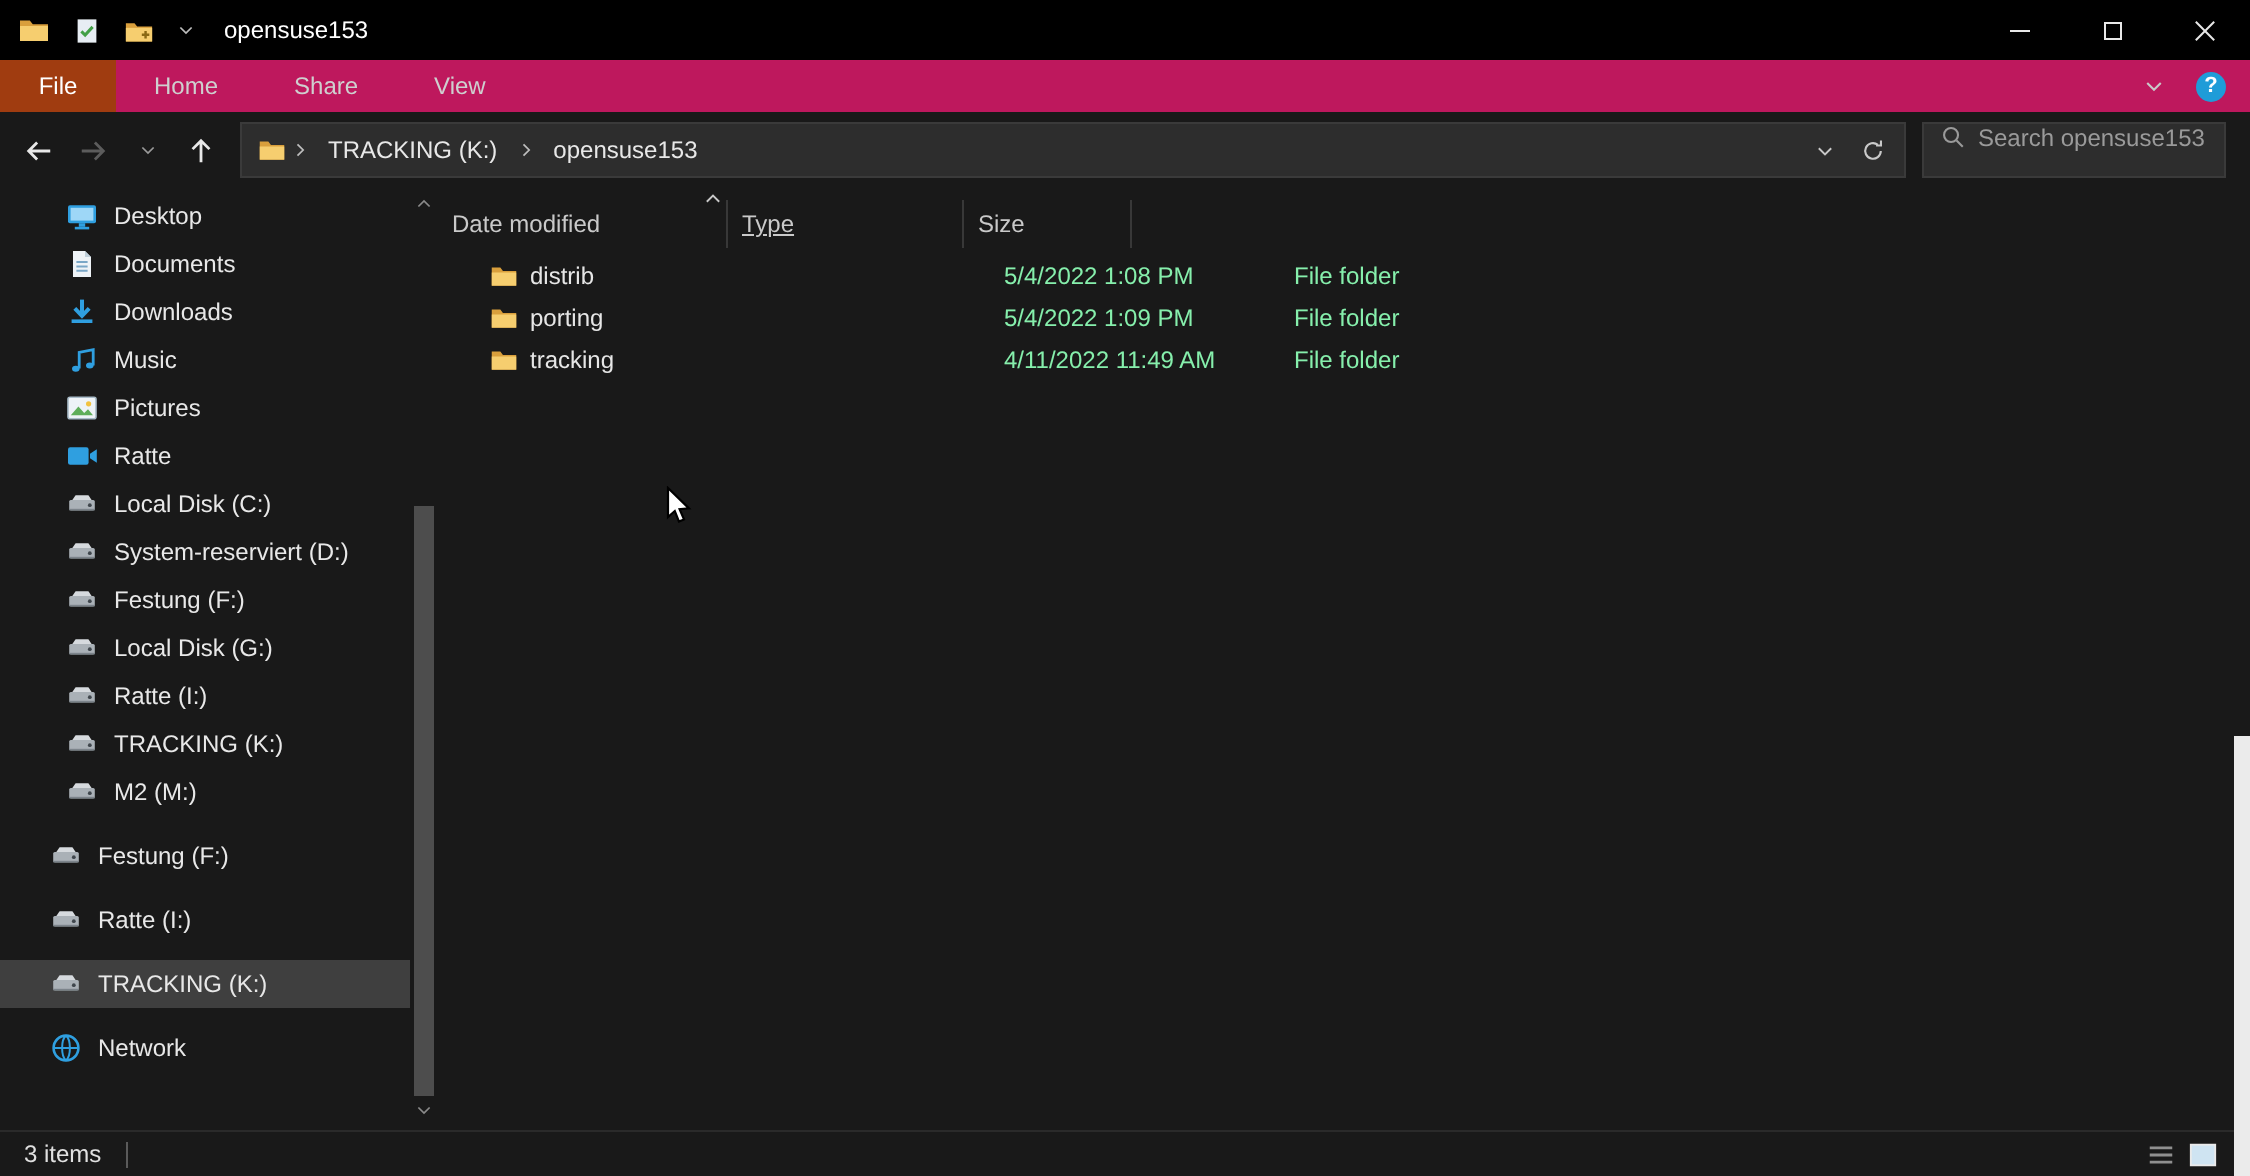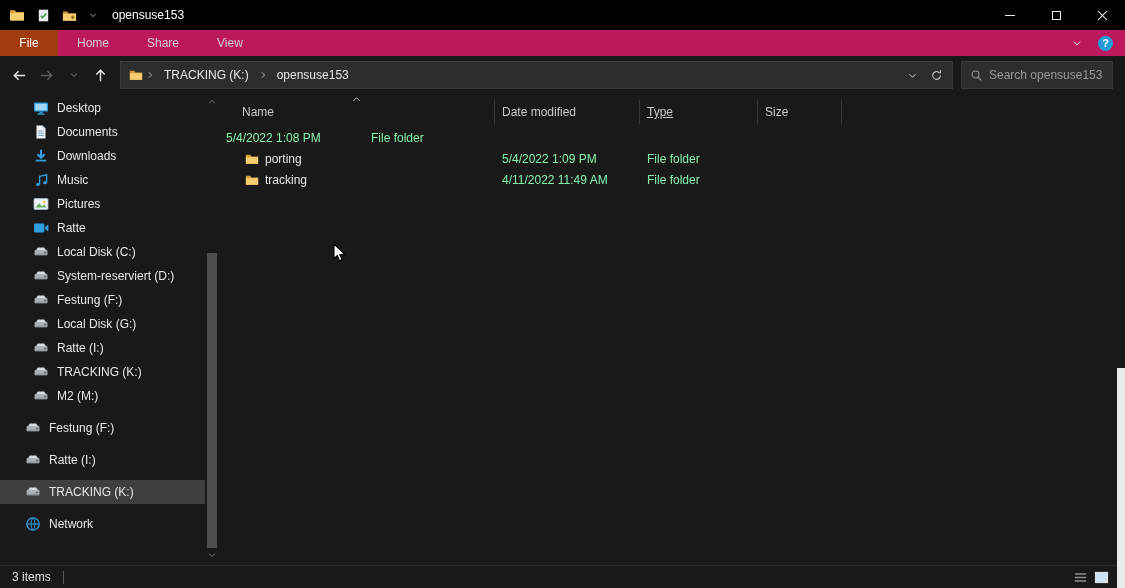--- a/index.html
+++ b/index.html
@@ -38,21 +38,21 @@
   .nav-btn.small .ic { width:10px; height:10px; color:#9a9a9a; }
   .nav-btn.disabled { color:#5c5c5c; }
   .addr-box { flex:1; height:28px; background:#2d2d2d; border:1px solid #3a3a3a; display:flex; align-items:center; margin-left:6px; padding-left:8px; }
   .addr-box .ic.folder14 { width:14px; height:14px; margin-right:2px; }
   .crumbs { display:flex; align-items:center; }
   .crumb { padding:0 9px; color:#e8e8e8; white-space:nowrap; }
   .crumb-sep { width:10px; height:10px; color:#bdbdbd; }
   .addr-actions { margin-left:auto; display:flex; align-items:center; gap:12px; padding-right:9px; }
   .addr-actions .chev { width:11px; height:11px; color:#c9c9c9; }
   .addr-actions .ref { width:13px; height:13px; }
-  .search-box { width:152px; height:28px; background:#2d2d2d; border:1px solid #3a3a3a; display:flex; align-items:center; margin-left:8px; padding:0 8px; gap:6px; }
+  .search-box { width:152px; height:28px; background:#2d2d2d; border:1px solid #3a3a3a; display:flex; align-items:flex-start; margin-left:8px; padding:0 8px; gap:6px; }
   .search-box .ic { width:13px; height:13px; }
   .search-box input { flex:1; min-width:0; background:transparent; border:none; outline:none; color:#cfcfcf; font:12px "Liberation Sans",sans-serif; }
   .search-box input::placeholder { color:#9a9a9a; }
 
   
   .body { display:flex; height:471px; }
   .sidebar { width:205px; padding-top:2px; overflow:hidden; }
   .side-item { height:24px; display:flex; align-items:center; gap:8px; color:#e8e8e8; white-space:nowrap; }
   .side-item.lvl2 { padding-left:33px; }
   .side-item.lvl1 { padding-left:25px; }
@@ -421,35 +421,41 @@
         </span>
     </div>
 
     <div class="content">
       <span class="ic sort-caret">
           <svg viewBox="0 0 16 16">
             <path d="M3.5 10L8 5.5 12.5 10" fill="none" stroke="currentColor" stroke-width="1.4"></path>
           </svg>
         </span>
       <div class="cols-head">
-          <div class="col first" style="width: 276px;">
-            <span>Name</span>
-          </div>
           <div class="col" style="width: 145px;">
             <span>Date modified</span>
           </div>
           <div class="col" style="width: 118px; text-decoration: underline;">
             <span>Type</span>
           </div>
           <div class="col" style="width: 84px;">
             <span>Size</span>
           </div>
         </div>
       <div class="files">
           <div class="frow">
+            <div class="fcell name" style="width: 276px;">
+              <span class="ic" style="width: 14px; height: 14px;">
+                <svg viewBox="0 0 16 16">
+                  <path d="M1 3.2h4.9l1.5 1.9H15v8.4H1z" fill="#d99f3c"></path>
+                  <path d="M1 6h14v7.5H1z" fill="#f6ce6f"></path>
+                </svg>
+              </span>
+              <span>distrib</span>
+            </div>
             <div class="fcell" style="width: 145px;">5/4/2022 1:08 PM</div>
             <div class="fcell" style="width: 118px;">File folder</div>
             <div class="fcell" style="width: 84px;"></div>
           </div>
           <div class="frow">
             <div class="fcell name" style="width: 276px;">
               <span class="ic" style="width: 14px; height: 14px;">
                 <svg viewBox="0 0 16 16">
                   <path d="M1 3.2h4.9l1.5 1.9H15v8.4H1z" fill="#d99f3c"></path>
                   <path d="M1 6h14v7.5H1z" fill="#f6ce6f"></path>

